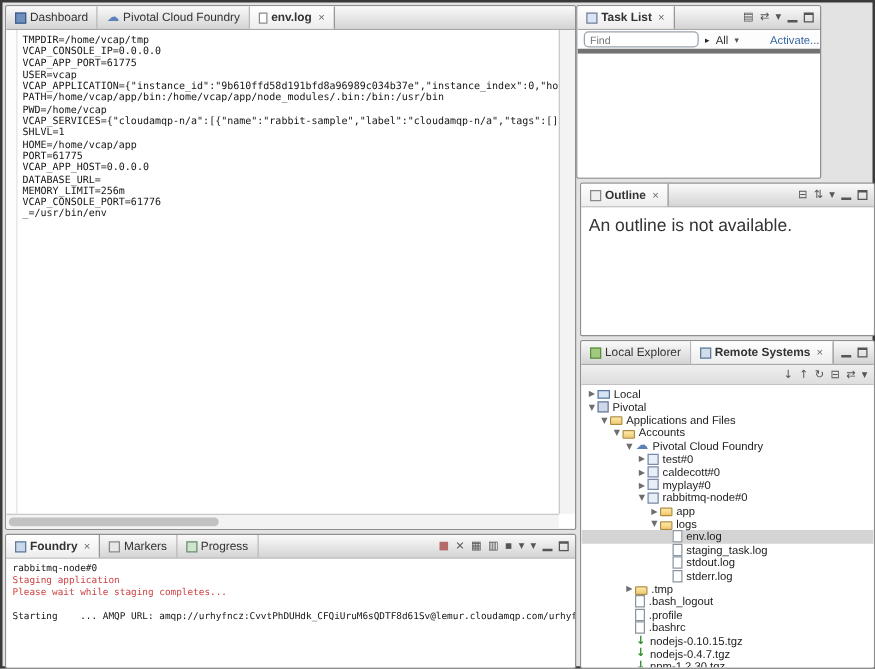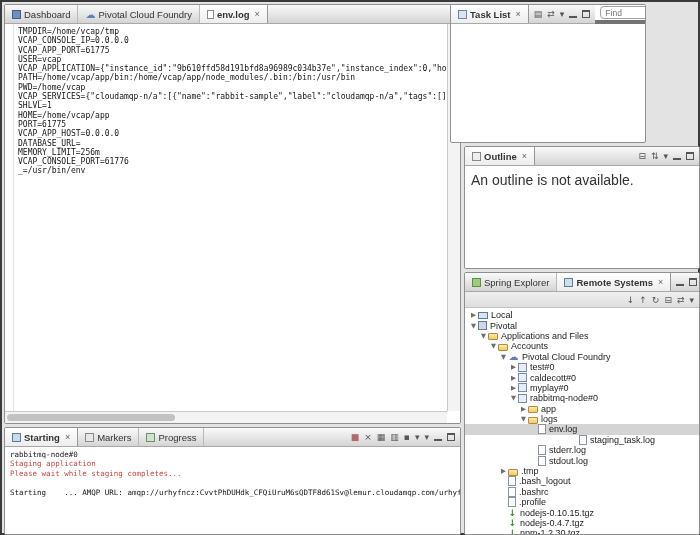--- a/index.html
+++ b/index.html
@@ -80,21 +80,21 @@
   }
   
   #console-panel { left:2px; top:425px; width:457px; height:108px; display:flex; flex-direction:column; }
   .console-content {
     flex:1; background:#fff; overflow:hidden;
     font-family:"DejaVu Sans Mono", monospace; font-size:7.5px;
     line-height:9.4px; color:#141414; padding:3px 0 0 5px; white-space:pre;
   }
   .c-line.err { color:#cc4444; }
   
-  #tasklist-panel { left:448px; top:2px; width:196px; height:139px; display:flex; flex-direction:row; }
+  #tasklist-panel { left:459px; top:2px; width:196px; height:139px; display:flex; flex-direction:column; }
   .find-row {
     height:19px; display:flex; align-items:center; gap:5px;
     padding:0 5px; background:#fdfdfd; border-bottom:4px solid #737373;
     font-size:9px; color:#333; flex:none;
   }
   .find-input {
     width:92px; height:13px; font-size:8.5px; padding:0 4px;
     border:1px solid #9aa4ae; border-radius:4px; color:#333;
     font-family:"Liberation Sans", sans-serif; outline:none;
   }
@@ -161,21 +161,21 @@
       <div class="hscroll">
         <div class="hthumb"></div>
       </div>
     </div>
   </div>
 
   <div class="panel" id="console-panel">
     <div class="tabbar">
       <div class="tab active">
         <span class="tabico ico-console"></span>
-        <span>Starting</span>
+        <span>Foundry</span>
         <span class="close">×</span>
       </div>
       <div class="tab">
         <span class="tabico ico-markers"></span>
         <span>Markers</span>
       </div>
       <div class="tab">
         <span class="tabico ico-progress"></span>
         <span>Progress</span>
       </div>
@@ -237,21 +237,21 @@
           <span class="tbi ic-max"></span>
         </div>
     </div>
     <div class="outline-content">An outline is not available.</div>
   </div>
 
   <div class="panel" id="explorer-panel">
     <div class="tabbar">
       <div class="tab">
         <span class="tabico ico-spring"></span>
-        <span>Spring Explorer</span>
+        <span>Local Explorer</span>
       </div>
       <div class="tab active">
         <span class="tabico ico-remote"></span>
         <span>Remote Systems</span>
         <span class="close">×</span>
       </div>
       <div class="spacer"></div>
       <div class="hdr-icons">
           <span class="tbi ic-min"></span>
           <span class="tbi ic-max"></span>
@@ -321,54 +321,54 @@
         <div class="tree-row" style="padding-left: 54px;">
           <span class="tree-arrow">▼</span>
           <span class="tico tico-folder-open"></span>
           <span class="tree-label">logs</span>
         </div>
         <div class="tree-row selected" style="padding-left: 64px;">
           <span class="tree-arrow"></span>
           <span class="tico tico-file"></span>
           <span class="tree-label">env.log</span>
         </div>
-        <div class="tree-row" style="padding-left: 64px; margin-left: 41px;">
+        <div class="tree-row" style="padding-left: 64px;">
           <span class="tree-arrow"></span>
           <span class="tico tico-file"></span>
           <span class="tree-label">staging_task.log</span>
         </div>
         <div class="tree-row" style="padding-left: 64px;">
           <span class="tree-arrow"></span>
           <span class="tico tico-file"></span>
+          <span class="tree-label">stdout.log</span>
+        </div>
+        <div class="tree-row" style="padding-left: 64px;">
+          <span class="tree-arrow"></span>
+          <span class="tico tico-file"></span>
           <span class="tree-label">stderr.log</span>
-        </div>
-        <div class="tree-row" style="padding-left: 64px;">
-          <span class="tree-arrow"></span>
-          <span class="tico tico-file"></span>
-          <span class="tree-label">stdout.log</span>
         </div>
         <div class="tree-row" style="padding-left: 34px;">
           <span class="tree-arrow">▶</span>
           <span class="tico tico-folder"></span>
           <span class="tree-label">.tmp</span>
         </div>
         <div class="tree-row" style="padding-left: 34px;">
           <span class="tree-arrow"></span>
           <span class="tico tico-file"></span>
           <span class="tree-label">.bash_logout</span>
         </div>
         <div class="tree-row" style="padding-left: 34px;">
           <span class="tree-arrow"></span>
           <span class="tico tico-file"></span>
+          <span class="tree-label">.profile</span>
+        </div>
+        <div class="tree-row" style="padding-left: 34px;">
+          <span class="tree-arrow"></span>
+          <span class="tico tico-file"></span>
           <span class="tree-label">.bashrc</span>
-        </div>
-        <div class="tree-row" style="padding-left: 34px;">
-          <span class="tree-arrow"></span>
-          <span class="tico tico-file"></span>
-          <span class="tree-label">.profile</span>
         </div>
         <div class="tree-row" style="padding-left: 34px;">
           <span class="tree-arrow"></span>
           <span class="tico tico-tgz">↓</span>
           <span class="tree-label">nodejs-0.10.15.tgz</span>
         </div>
         <div class="tree-row" style="padding-left: 34px;">
           <span class="tree-arrow"></span>
           <span class="tico tico-tgz">↓</span>
           <span class="tree-label">nodejs-0.4.7.tgz</span>

